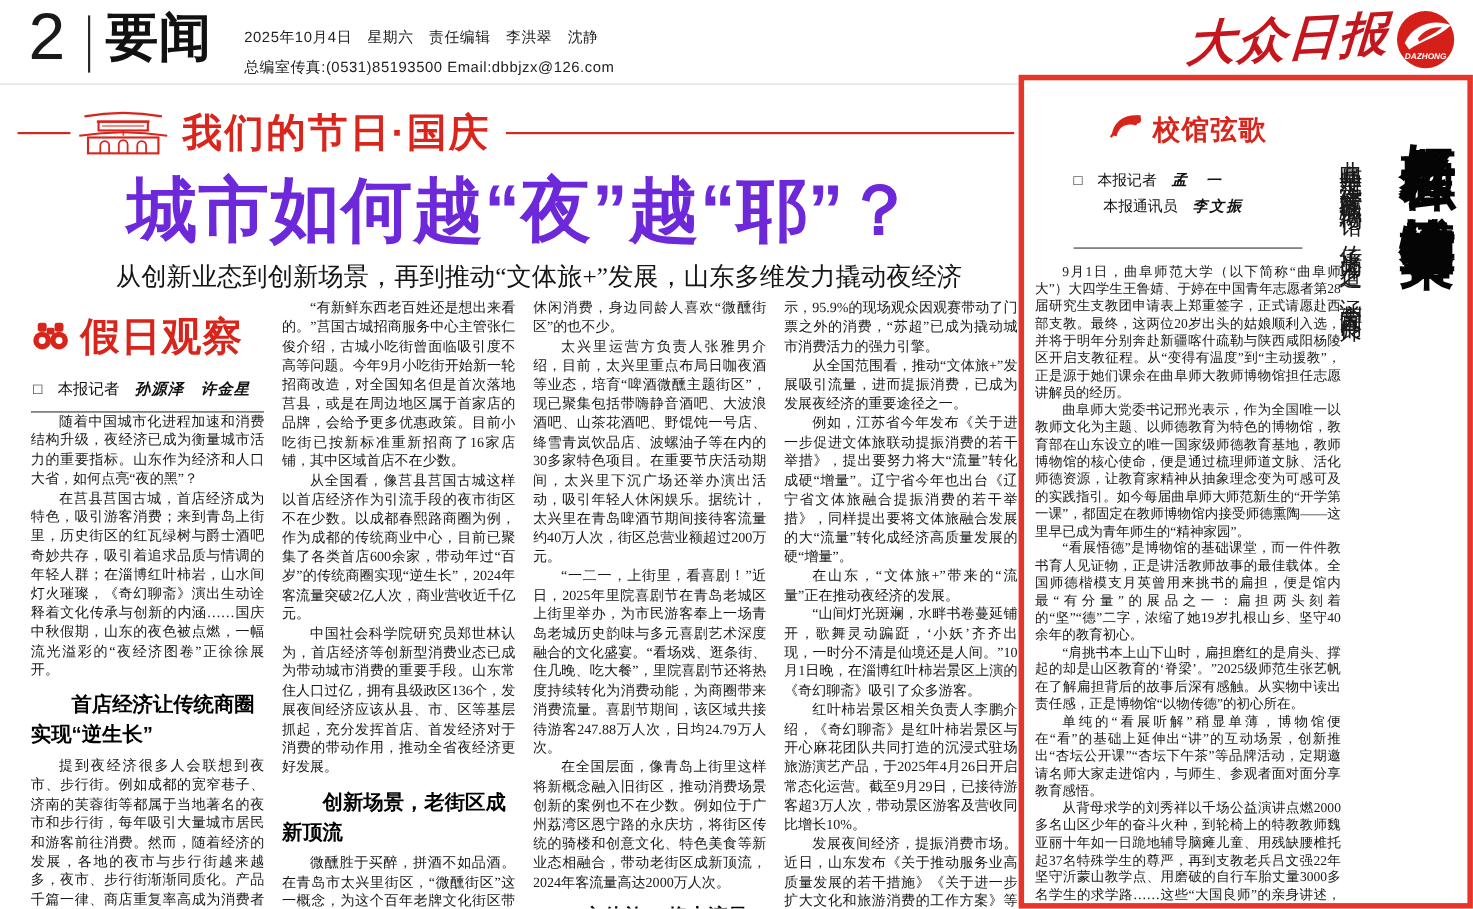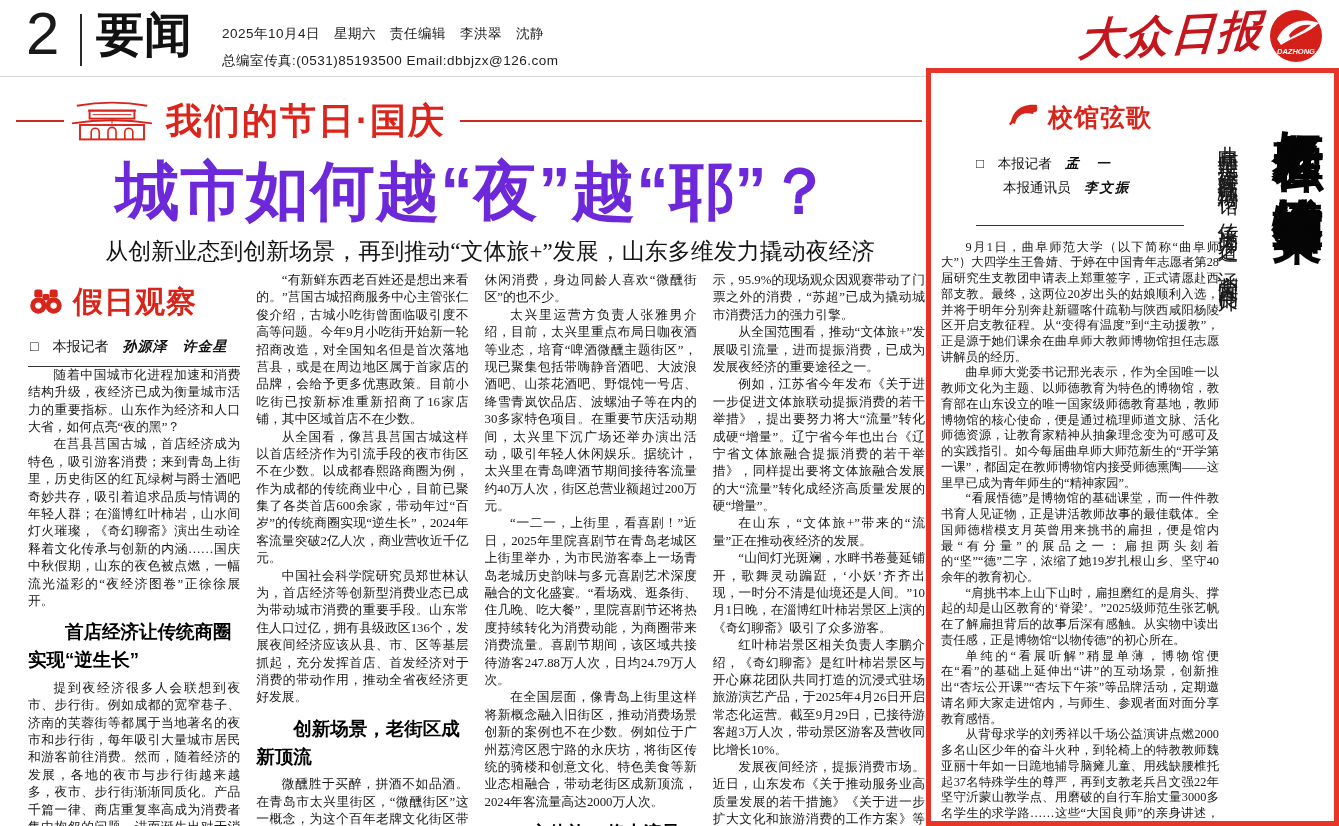--- a/index.html
+++ b/index.html
@@ -24,21 +24,21 @@
   
   .headline{position:absolute;left:28px;top:148px;width:892px;text-align:center;font-family:"Liberation Sans","DejaVu Sans",sans-serif;font-size:64px;font-weight:900;letter-spacing:1px;color:#6d28d9;white-space:nowrap;}
   .deck{position:absolute;left:44px;top:236px;width:892px;text-align:center;font-size:23px;color:#151515;white-space:nowrap;}
   
   .cols{position:absolute;left:28px;top:272px;width:897px;height:554px;display:flex;gap:16px;overflow:hidden;}
   .col{flex:1;font-size:12.8px;line-height:1.36;text-align:justify;color:#181818;overflow:hidden;}
   .col p{margin:0;text-indent:2em;}
   .col p.cont{text-indent:0;}
   .col p.subhead{font-family:"Liberation Sans","DejaVu Sans",sans-serif;font-weight:900;font-size:18.5px;line-height:1.5;margin:8px 0 6px;color:#000;text-align:left;}
   .kicker{display:flex;align-items:center;gap:9px;margin:10px 0 14px;}
-  .kicker-label{color:#d8251c;font-family:"Liberation Sans","DejaVu Sans",sans-serif;font-size:30px;font-weight:900;letter-spacing:1px;}
+  .kicker-label{color:#d8251c;font-family:"Liberation Sans","DejaVu Sans",sans-serif;font-size:36px;font-weight:900;letter-spacing:1px;}
   .byline{font-size:14px;color:#111;border-bottom:1.5px solid #333;padding:0 0 10px 2px;margin:0 6px 12px 0;text-indent:0 !important;}
   .byline .names{font-style:italic;font-weight:bold;letter-spacing:1px;}
   
   .museum{position:absolute;left:926px;top:68px;width:403px;height:748px;border:5px solid #e8352a;background:#fff;box-sizing:content-box;overflow:hidden;}
   .museum-left{position:absolute;left:10px;top:16px;width:278px;}
   .museum-kicker{display:flex;align-items:flex-start;justify-content:center;gap:8px;margin:12px 0 18px;}
   .museum-kicker .kicker-label{font-size:25px;}
   .museum-byline{width:208px;margin:0 auto 14px;font-size:13.5px;line-height:1.8;border-bottom:1.5px solid #333;padding-bottom:24px;color:#111;}
   .museum-byline .names{font-style:italic;font-weight:bold;letter-spacing:2px;}
   .museum-body p{margin:0;font-size:12.3px;line-height:1.28;text-align:justify;text-indent:2em;color:#181818;}

